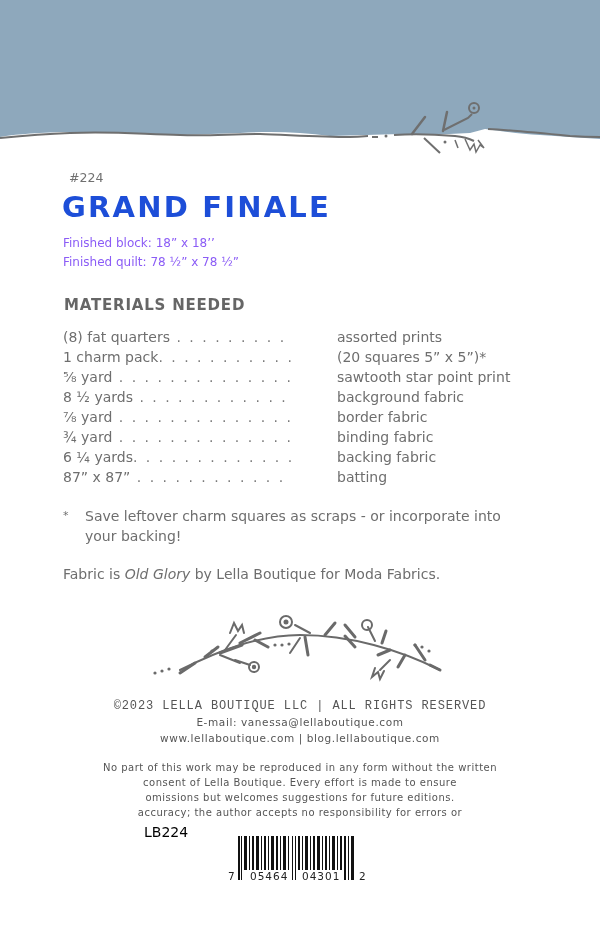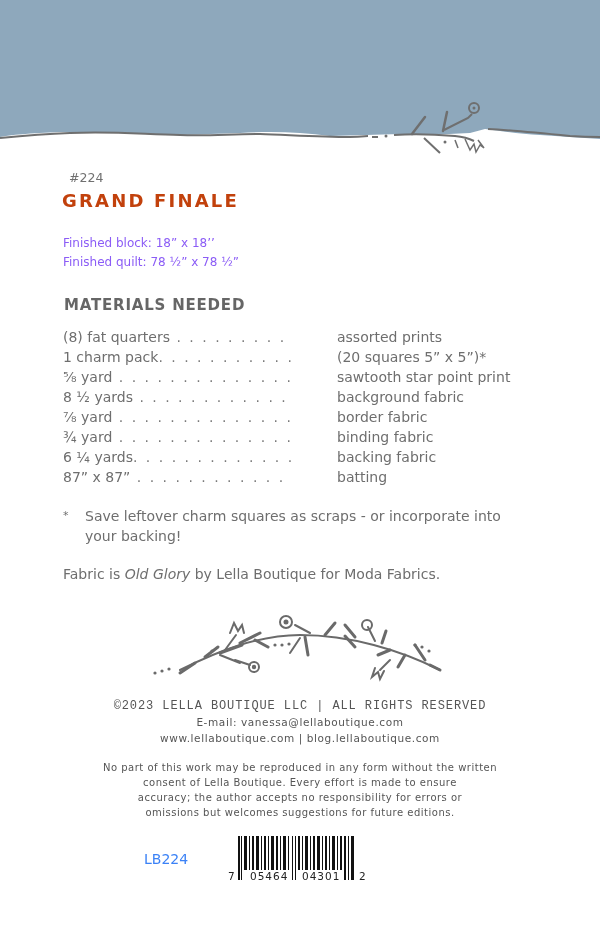--- a/index.html
+++ b/index.html
@@ -13,21 +13,21 @@
   .header {
     position: absolute; left: 0; top: 0; width: 600px; height: 160px;
   }
   .header svg { display: block; }
   .pattern-number {
     position: absolute; left: 69px; top: 170px;
     font-size: 12.5px; color: #707070;
   }
   .title {
     position: absolute; left: 62px; top: 190px;
-    font-size: 18px; letter-spacing: 2.2px; color: #c2410c;
+    font-size: 29px; letter-spacing: 2.2px; color: #1d4ed8;
     font-family: "DejaVu Sans", sans-serif; font-weight: bold;
   }
   .finished {
     position: absolute; left: 63px; top: 234px;
     font-size: 12px; line-height: 19px; color: #8b5cf6;
   }
   .materials-heading {
     position: absolute; left: 64px; top: 296px;
     font-size: 15px; letter-spacing: 0.8px; color: #666; font-weight: bold;
   }
@@ -65,22 +65,22 @@
     text-align: center; font-size: 10.5px; line-height: 16px; color: #555;
     letter-spacing: 0.6px;
   }
   .copyright .l1 { font-size: 12px; letter-spacing: 0.9px; font-family: Liberation Mono, monospace; }
   .disclaimer {
     position: absolute; left: 40px; width: 520px; top: 760px;
     text-align: center; font-size: 10px; line-height: 15px; color: #555;
     letter-spacing: 0.5px;
   }
   .sku {
-    position: absolute; left: 144px; top: 851px;
-    font-size: 14px; color: #3b82f6;
+    position: absolute; left: 144px; top: 824px;
+    font-size: 14px; color: #000000;
   }
   .barcode {
     position: absolute; left: 226px; top: 836px;
   }
 </style>
 </head>
 <body>
 
 <div class="header">
   <svg width="600" height="160" viewBox="0 0 600 160">
@@ -209,22 +209,22 @@
 
 <div class="copyright">
   <div class="l1">©2023 LELLA BOUTIQUE LLC | ALL RIGHTS RESERVED</div>
   <div>E-mail: vanessa@lellaboutique.com</div>
   <div>www.lellaboutique.com | blog.lellaboutique.com</div>
 </div>
 
 <div class="disclaimer">
   <div>No part of this work may be reproduced in any form without the written</div>
   <div>consent of Lella Boutique. Every effort is made to ensure</div>
+  <div>omissions but welcomes suggestions for future editions.</div>
   <div>accuracy; the author accepts no responsibility for errors or</div>
-  <div>omissions but welcomes suggestions for future editions.</div>
 </div>
 
 <div class="sku">LB224</div>
 
 <div class="barcode">
   <svg width="160" height="52" viewBox="0 0 160 52">
     <g fill="#111">
       <rect x="12" y="0" width="2" height="44"></rect>
         <rect x="15" y="0" width="1" height="44"></rect>
       <rect x="18" y="0" width="3" height="34"></rect>

